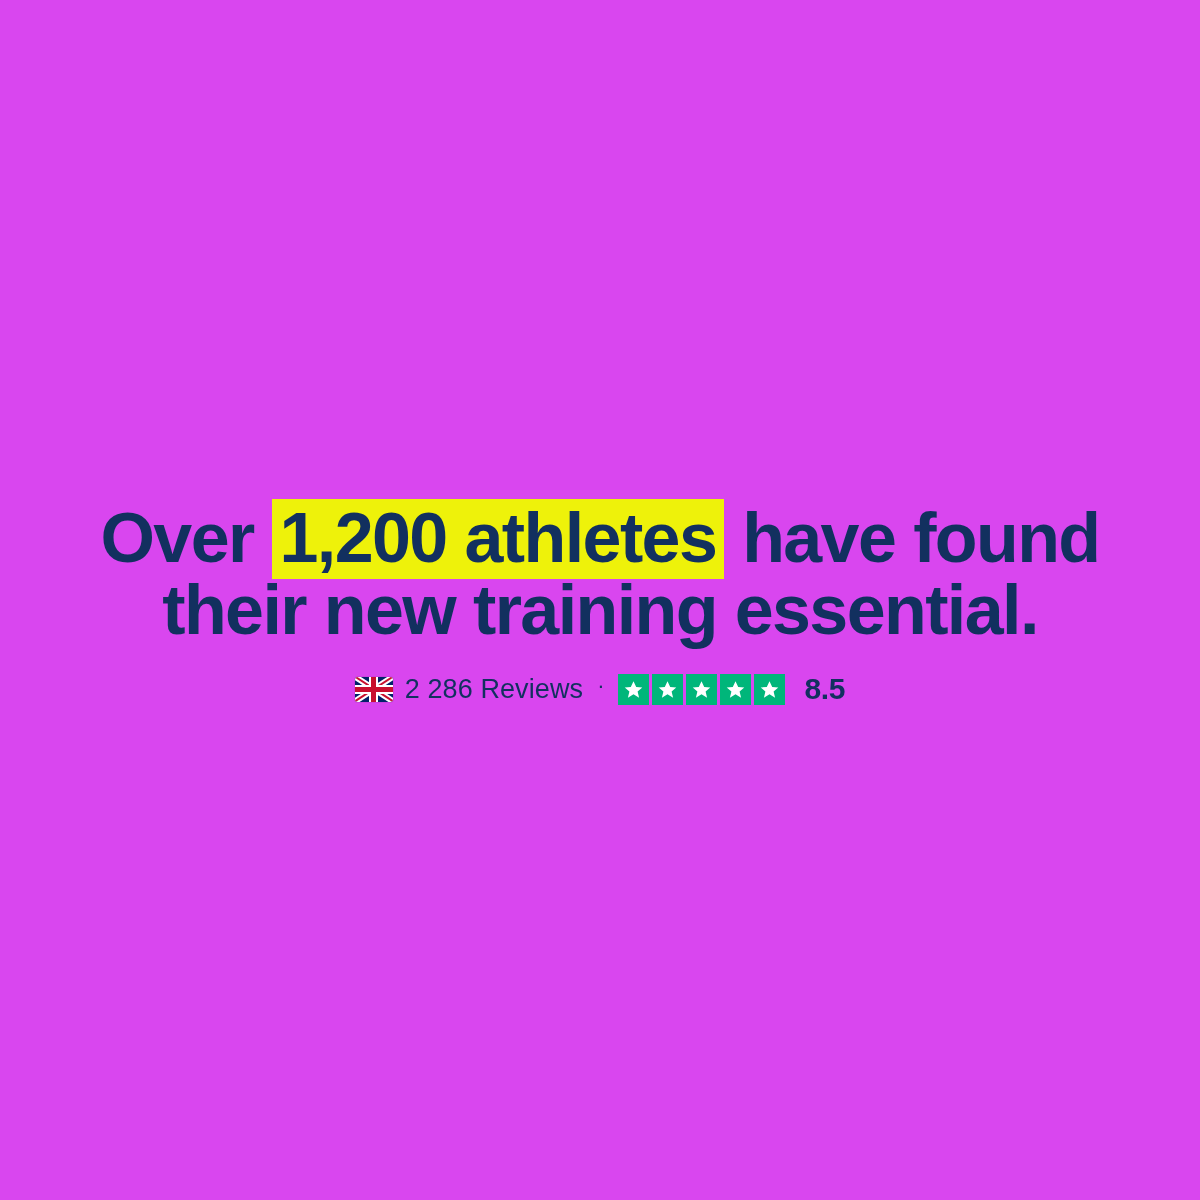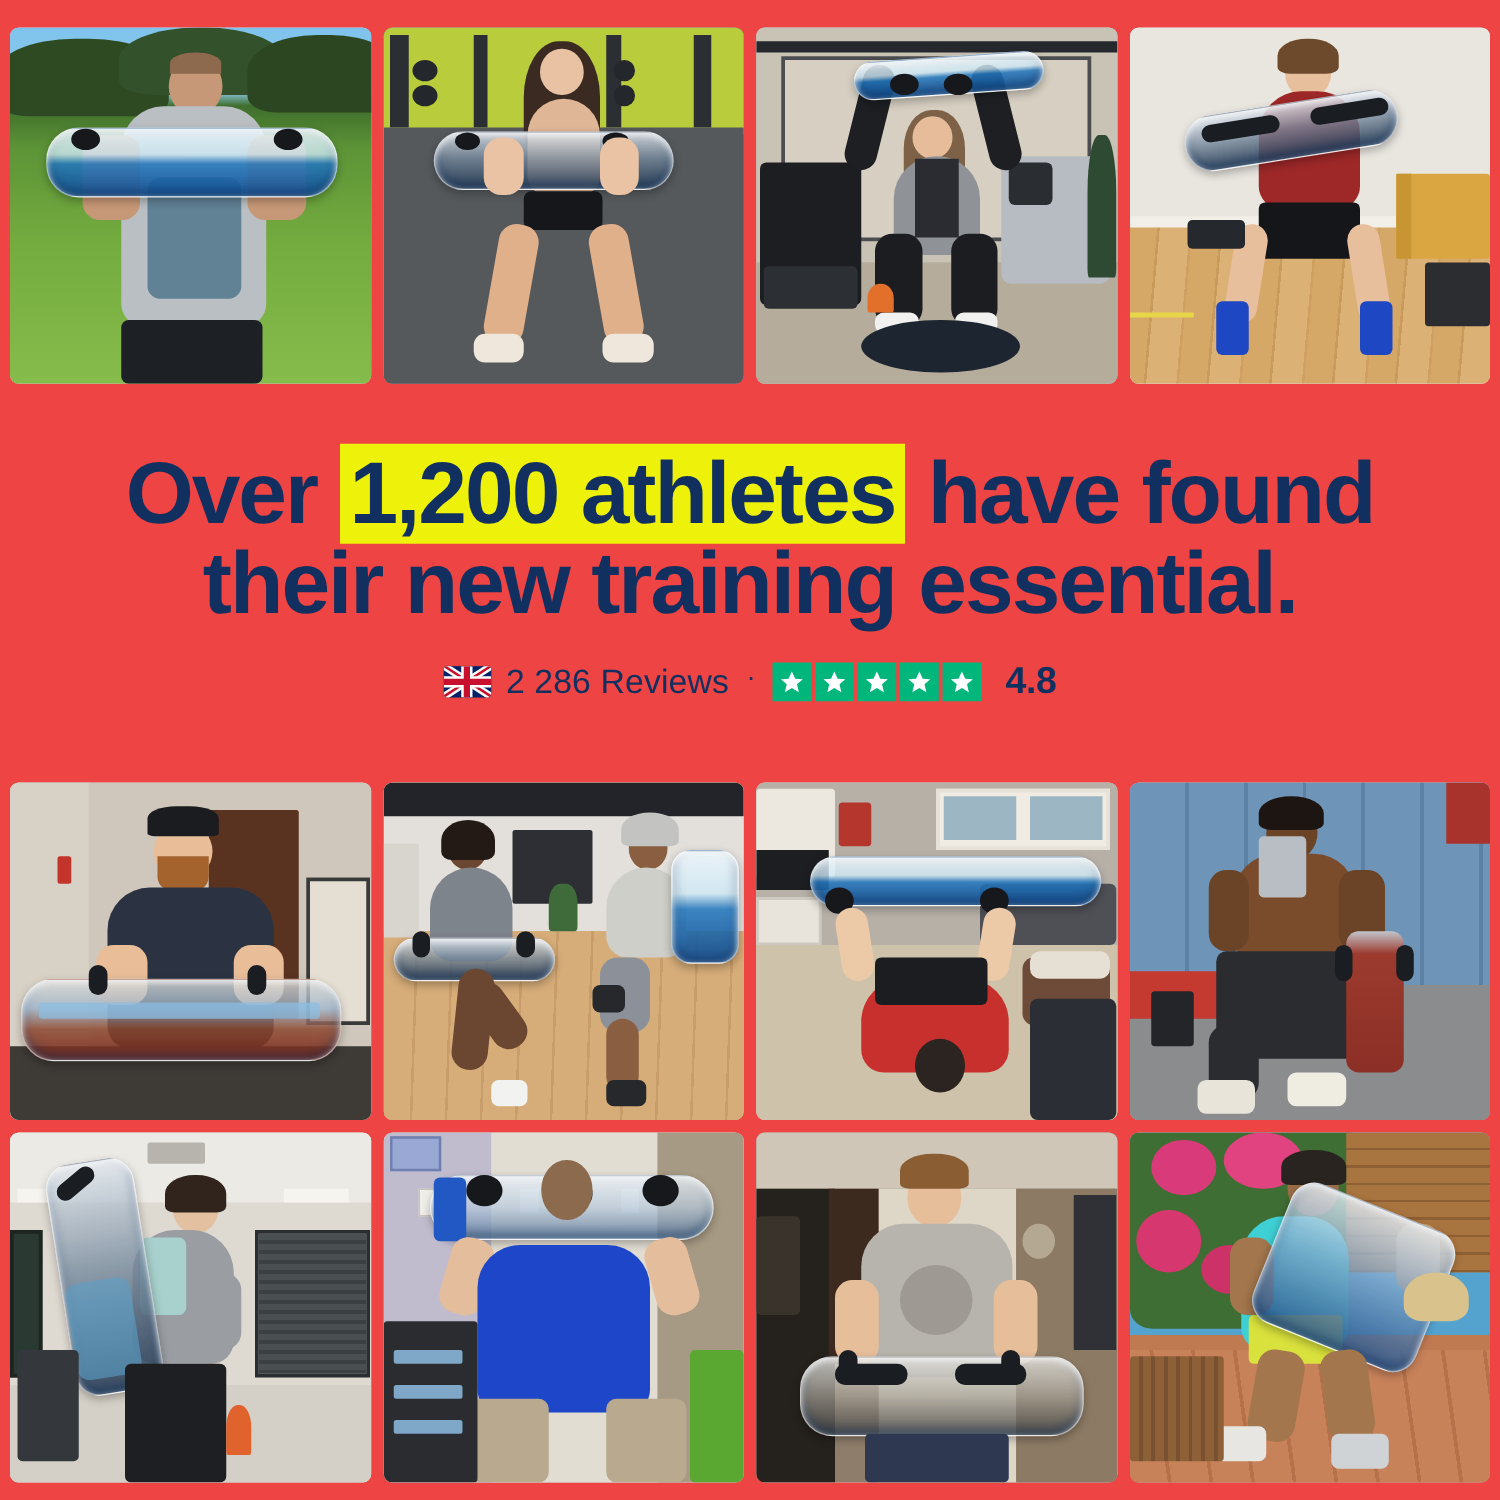--- a/index.html
+++ b/index.html
@@ -10,23 +10,23 @@
     width: 1200px;
     height: 1200px;
     background: #f2f2f2;
     font-family: "Liberation Sans", sans-serif;
     overflow: hidden;
   }
   .page {
     position: relative;
     width: 1200px;
     height: 1200px;
-    background: #ef4444;
+    background: #d946ef;
     display: flex;
-    flex-direction: column;
+    flex-direction: row;
   }
 
   
   .photo-grid {
     display: grid;
     grid-template-columns: repeat(4, 1fr);
     gap: 10px;
     padding: 0 8px;
     box-sizing: border-box;
   }
@@ -344,21 +344,21 @@
           <svg width="21" height="21" viewBox="0 0 24 24">
               <polygon fill="#ffffff" points="12,2.6 15.1,9.1 22,9.6 16.7,14.2 18.4,21.4 12,17.5 5.6,21.4 7.3,14.2 2,9.6 8.9,9.1"></polygon>
             </svg>
         </span>
         <span class="star-box">
           <svg width="21" height="21" viewBox="0 0 24 24">
               <polygon fill="#ffffff" points="12,2.6 15.1,9.1 22,9.6 16.7,14.2 18.4,21.4 12,17.5 5.6,21.4 7.3,14.2 2,9.6 8.9,9.1"></polygon>
             </svg>
         </span>
       </span>
-      <span class="score">4.8</span>
+      <span class="score">8.5</span>
     </div>
   </div>
 
   <div class="photo-grid grid-bottom">
 
     <div class="photo-tile">
       <div class="ph">
         <i style="inset:0;background:#cfc7bb;"></i>
         <i style="left:0;top:0;width:22%;height:100%;background:#d8d1c6;"></i>
         <i style="left:55%;top:8%;width:25%;height:62%;background:#5a3320;border-radius:2px;"></i>

